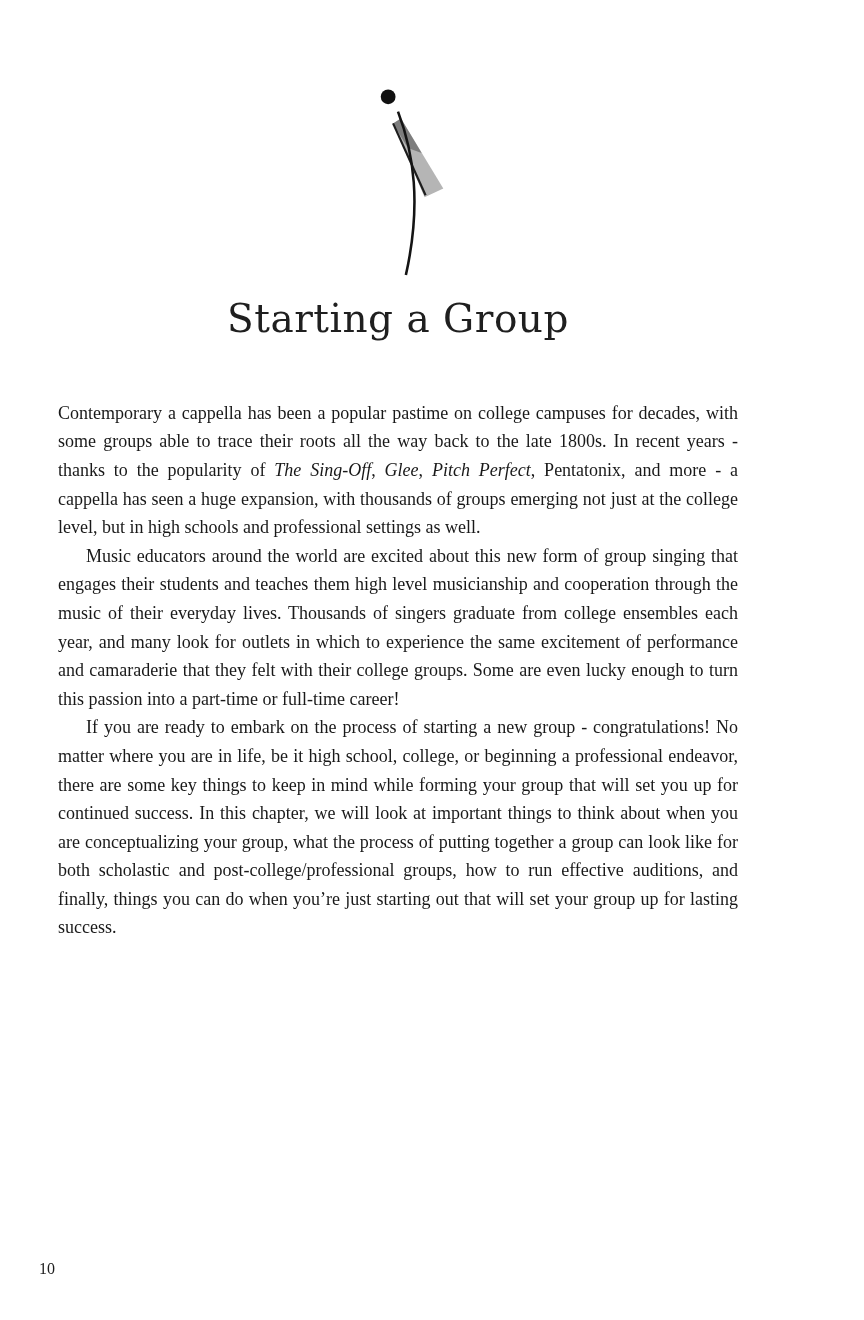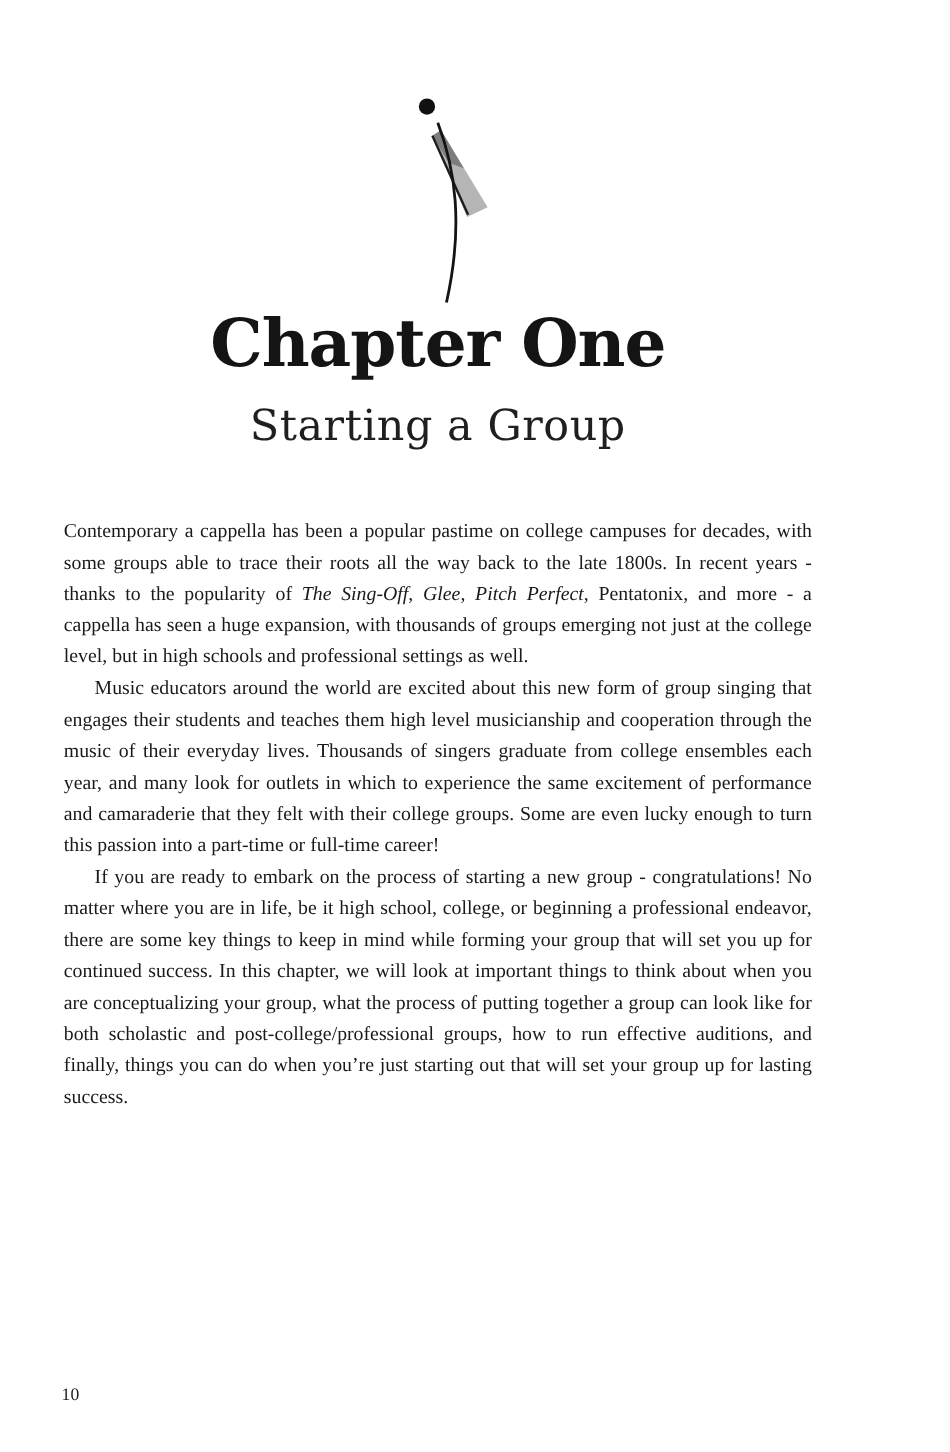--- a/index.html
+++ b/index.html
@@ -49,21 +49,21 @@
     font-size: 18px;
     line-height: 28.6px;
     text-align: justify;
     color: #191919;
   }
   .body-text p { margin: 0; }
   .body-text p.indent { text-indent: 28px; }
   .italic { font-style: italic; }
   .page-number {
     position: absolute;
-    left: 56px;
+    left: 39px;
     top: 1260px;
     font-size: 16px;
     color: #1c1c1c;
   }
 </style>
 </head>
 <body>
 
 <div class="page">
 
@@ -74,21 +74,20 @@
         <circle cx="40" cy="11" r="7.5" fill="#111111"></circle>
 
         <path d="M 45 38 L 53 33 L 96 104 L 77 113 Z" fill="#b5b5b5"></path>
         <path d="M 45 38 L 53 33 L 74 68 L 60 63 Z" fill="#7d7d7d"></path>
 
         <path d="M 45 38 L 78 111" stroke="#1d1d1d" stroke-width="2.2" fill="none"></path>
 
         <path d="M 50 26 C 66 68 74 120 58 192" stroke="#141414" stroke-width="2.6" fill="none"></path>
       </svg>
     </div>
-    <h1 class="chapter-title">Chapter One</h1>
     <h2 class="chapter-subtitle">Starting a Group</h2>
   </header>
 
   <main class="body-text">
       <p class=""><span>Contemporary a cappella has been a popular pastime on college campuses for decades, with some groups able to trace their roots all the way back to the late 1800s. In recent years - thanks to the popularity of </span><span class="italic">The Sing-Off</span><span>, </span><span class="italic">Glee</span><span>, </span><span class="italic">Pitch Perfect</span><span>, Pentatonix, and more - a cappella has seen a huge expansion, with thousands of groups emerging not just at the college level, but in high schools and professional settings as well.</span></p>
       <p class="indent"><span>Music educators around the world are excited about this new form of group singing that engages their students and teaches them high level musicianship and cooperation through the music of their everyday lives. Thousands of singers graduate from college ensembles each year, and many look for outlets in which to experience the same excitement of performance and camaraderie that they felt with their college groups. Some are even lucky enough to turn this passion into a part-time or full-time career!</span></p>
       <p class="indent"><span>If you are ready to embark on the process of starting a new group - congratulations! No matter where you are in life, be it high school, college, or beginning a professional endeavor, there are some key things to keep in mind while forming your group that will set you up for continued success. In this chapter, we will look at important things to think about when you are conceptualizing your group, what the process of putting together a group can look like for both scholastic and post-college/professional groups, how to run effective auditions, and finally, things you can do when you’re just starting out that will set your group up for lasting success.</span></p>
     </main>
 
   <div class="page-number">10</div>

